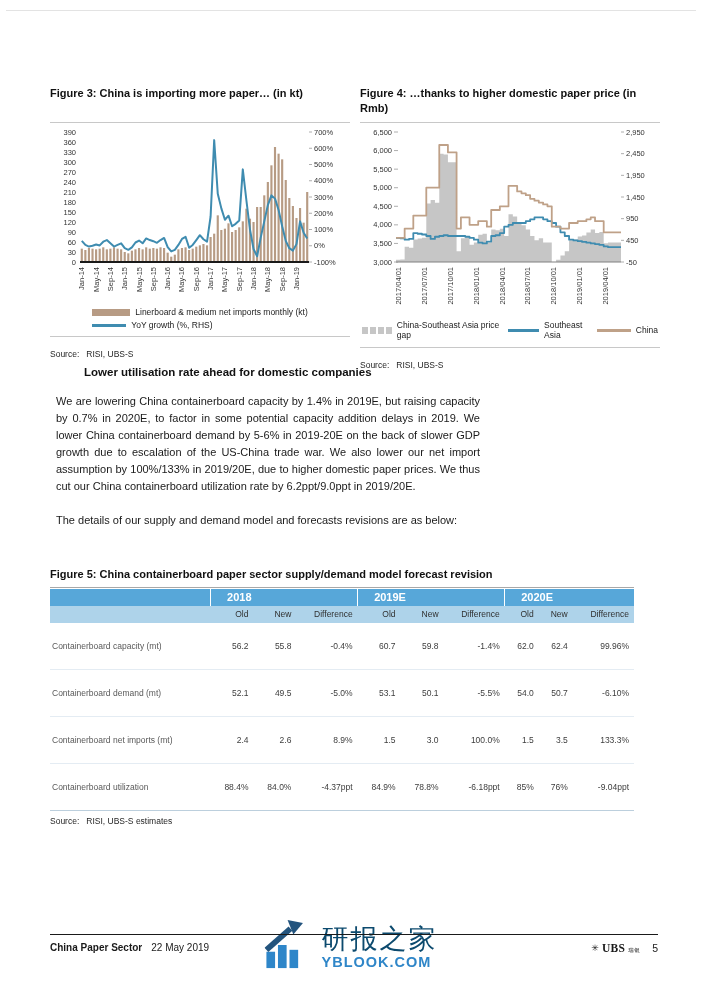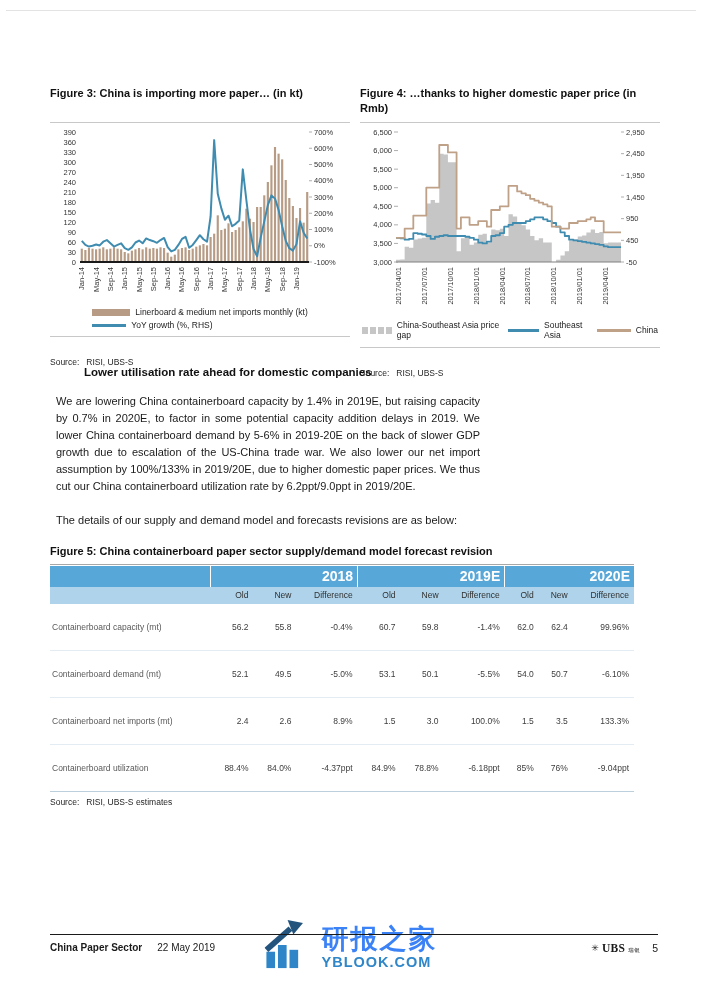--- a/index.html
+++ b/index.html
@@ -20,62 +20,62 @@
              width:max-content; margin:1px auto 4px auto; font-size:8.5px; color:#222; }
   .legend4 { display:flex; justify-content:space-between; align-items:center;
              margin:2px 2px 5px 2px; font-size:8.5px; color:#222; }
   .legend-item { display:flex; align-items:center; gap:5px; }
   .swatch-bars { width:38px; height:7px; background:#b79b84; }
   .swatch-gap  { width:32px; height:7px;
                  background:repeating-linear-gradient(90deg,#c6c6c6 0 6px,#ffffff 6px 8px); }
   .swatch-line { width:34px; height:3px; background:#3f8cb0; }
   .swatch-line.tan { background:#bfa188; }
 
-  .source { font-size:8.5px; color:#262626; margin-top:20px; }
+  .source { font-size:8.5px; color:#262626; margin-top:12px; }
   .source .src-label { margin-right:7px; }
 
   
   .section { position:absolute; left:56px; top:366px; width:424px; }
   .section h2 { font-size:11.5px; margin:0 0 15px 0; color:#111;padding-left:28px; }
   .section p  { font-size:11px; line-height:17px; margin:0 0 17px 0; text-align:justify; }
   .section p.last { text-align:left; margin-bottom:0; }
 
   
-  .figure5 { position:absolute; left:50px; top:544px; width:584px; }
+  .figure5 { position:absolute; left:50px; top:567px; width:584px; }
   .figure5 .fig-title { height:auto; margin-bottom:5px; }
   .tbl-rule { border-top:1px solid #a8a8a8; }
   table.fcast { width:100%; border-collapse:collapse; font-size:8.5px; color:#3d3d3d; margin-top:1px; }
   table.fcast th, table.fcast td { font-weight:normal; }
-  tr.h1 th { background:#57a7d9; color:#fff; font-weight:bold; text-align:right;
-             padding:2px 4px 3px 8px; border-left:1.5px solid #fff; font-size:14px; }
+  tr.h1 th { background:#57a7d9; color:#fff; font-weight:bold; text-align:left;
+             padding:2px 4px 3px 16px; border-left:1.5px solid #fff; font-size:11px; }
   tr.h1 th:first-child { border-left:none; }
   tr.h2 th { background:#aed3ea; color:#303030; text-align:right; padding:3px 5px 4px 5px; }
   tr.h2 th:first-child { text-align:left; }
   td.val { text-align:right; padding:18px 5px; border-bottom:1px solid #e4ecf3; }
   td.lbl { text-align:left; color:#595959; padding:3.5px 5px 3.5px 2px; border-bottom:1px solid #e4ecf3; }
   tr.last td { border-bottom:1px solid #bccfdd; }
   .figure5 .source { margin-top:5px; }
 
   
   .footer { position:absolute; left:50px; right:44px; top:934px;
             border-top:1.5px solid #1a1a1a; padding-top:7px;
             display:flex; justify-content:space-between; align-items:flex-start; font-size:10px; }
-  .footer-left { display:flex; align-items:flex-start; gap:15px; }
+  .footer-left { display:flex; align-items:flex-start; gap:9px; }
   .footer-left .doc-title { font-weight:bold; }
   .footer-right { display:flex; align-items:baseline; gap:3px; }
   .ubs-keys { font-size:9px; color:#1a1a1a; position:relative; top:-1px; }
   .ubs-word { font-family:"Liberation Serif", serif; font-weight:bold; font-size:11.5px; letter-spacing:0.3px; }
   .ubs-cn   { font-size:5.5px; letter-spacing:0.5px; }
   .page-num { margin-left:9px; font-size:10.5px; }
 
   
   .watermark { position:absolute; left:50%; top:919px; transform:translateX(-50%);
                display:flex; align-items:center; gap:7px; }
   .wm-text { display:flex; flex-direction:column; }
-  .wm-title { font-size:27px; font-weight:bold; color:#3b82f6; letter-spacing:2px; line-height:29px; }
+  .wm-title { font-size:27px; font-weight:normal; color:#0c4a6e; letter-spacing:2px; line-height:29px; }
   .wm-sub   { font-size:14.5px; font-weight:bold; color:#2f86c8; letter-spacing:1px; line-height:16px; }
 </style>
 </head>
 <body>
 
 <div class="page">
   <div class="top-rule"></div>
 
   <div class="figures">
 

